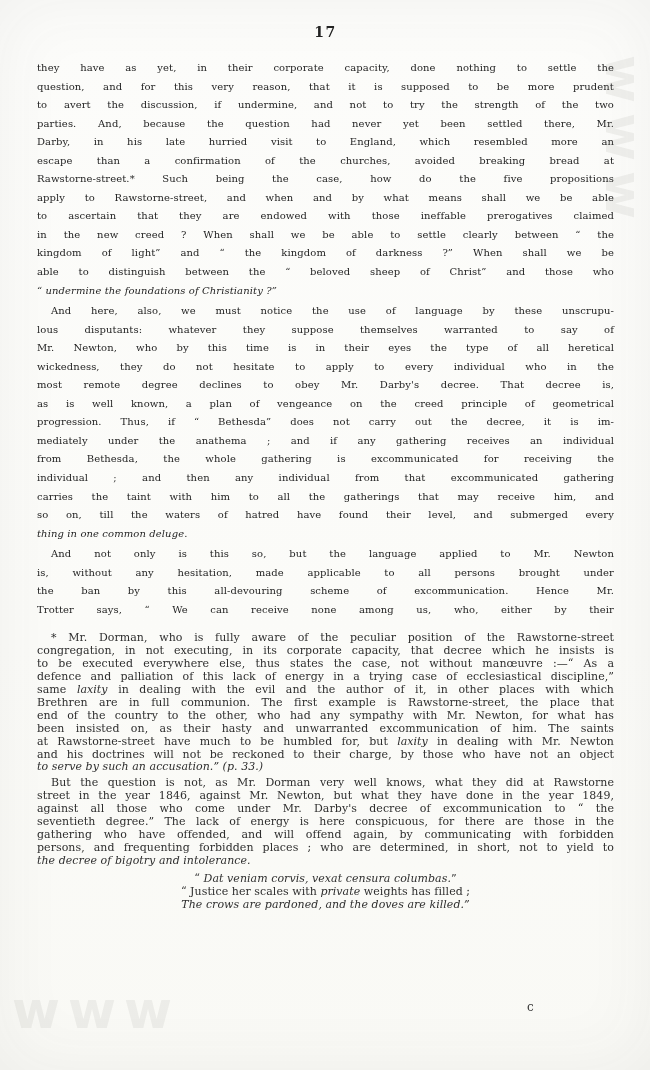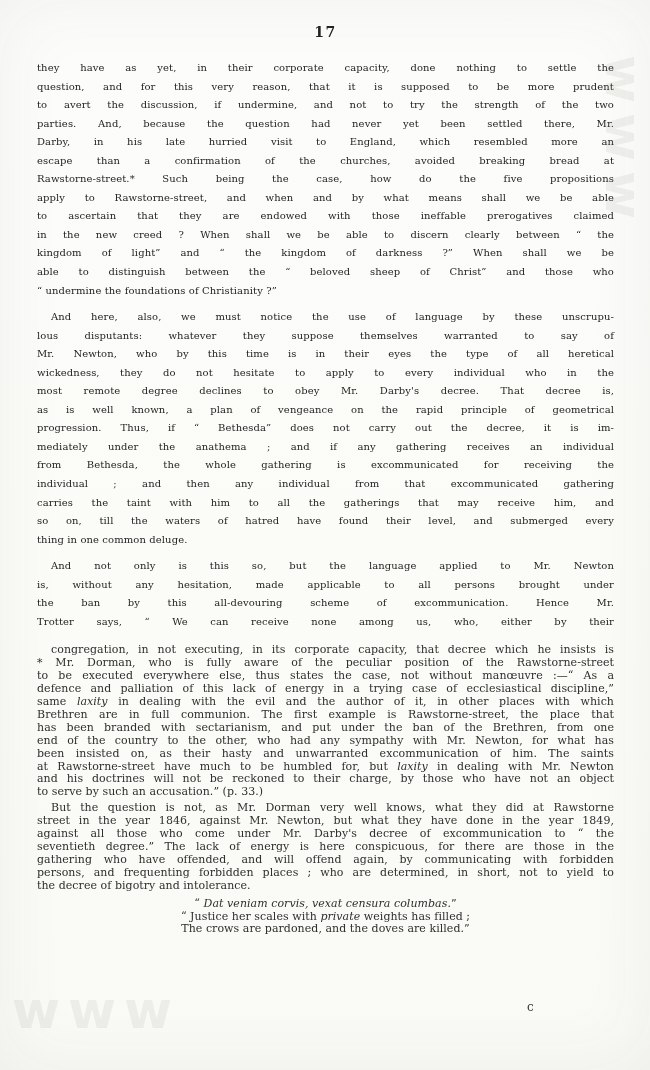--- a/index.html
+++ b/index.html
@@ -19,25 +19,25 @@
   }
   .vignette {
     content: ""; position: absolute; inset: 0;
     box-shadow: inset 0 0 70px rgba(70,70,60,0.06);
     pointer-events: none;
   }
   .page-header { text-align: center; margin: 6px 0 18px 0; }
   .page-number { font-size: 14px; font-weight: bold; letter-spacing: 1.5px; }
 
   .body-text { font-size: 10px; line-height: 18.55px; letter-spacing: 0.1px; }
-  .body-text .para + .para { margin-top: 8px; }
+  .body-text .para + .para { margin-top: 2px; }
   .para.bold { font-weight: normal; }
 
   .line { text-align: justify; text-align-last: justify; }
-  .line.last { text-align-last: left; }
+  .line.last { text-align-last: left; font-style: italic; }
   .para.indent .line:first-child { text-indent: 14px; }
   .para.center .line, .para.center .line.last { text-align: left; text-align-last: center; }
 
   .footnote {
     margin-top: 13px;
     font-size: 11px; line-height: 12.9px;
     color: #2e2e2e; letter-spacing: 0.05px;
   }
   .footnote .para + .para { margin-top: 3px; }
   .footnote .para.center { margin-top: 5px; }
@@ -71,57 +71,56 @@
       <div class="para">
         <div class="line">they have as yet, in their corporate capacity, done nothing to settle the</div>
         <div class="line">question, and for this very reason, that it is supposed to be more prudent</div>
         <div class="line">to avert the discussion, if undermine, and not to try the strength of the two</div>
         <div class="line">parties.  And, because the question had never yet been settled there, Mr.</div>
         <div class="line">Darby, in his late hurried visit to England, which resembled more an</div>
         <div class="line">escape than a confirmation of the churches, avoided breaking bread at</div>
         <div class="line">Rawstorne-street.*  Such being the case, how do the five propositions</div>
         <div class="line">apply to Rawstorne-street, and when and by what means shall we be able</div>
         <div class="line">to ascertain that they are endowed with those ineffable prerogatives claimed</div>
-        <div class="line">in the new creed ?  When shall we be able to discern clearly between “ the</div>
+        <div class="line">in the new creed ?  When shall we be able to settle clearly between “ the</div>
         <div class="line">kingdom of light” and “ the kingdom of darkness ?”  When shall we be</div>
         <div class="line">able to distinguish between the “ beloved sheep of Christ” and those who</div>
         <div class="line last">“ undermine the foundations of Christianity ?”</div>
       </div>
       <div class="para indent">
         <div class="line">And here, also, we must notice the use of language by these unscrupu-</div>
         <div class="line">lous disputants: whatever they suppose themselves warranted to say of</div>
         <div class="line">Mr. Newton, who by this time is in their eyes the type of all heretical</div>
         <div class="line">wickedness, they do not hesitate to apply to every individual who in the</div>
         <div class="line">most remote degree declines to obey Mr. Darby's decree.  That decree is,</div>
-        <div class="line">as is well known, a plan of vengeance on the rapid principle of geometrical</div>
+        <div class="line">as is well known, a plan of vengeance on the creed principle of geometrical</div>
         <div class="line">progression.  Thus, if “ Bethesda” does not carry out the decree, it is im-</div>
         <div class="line">mediately under the anathema ; and if any gathering receives an individual</div>
         <div class="line">from Bethesda, the whole gathering is excommunicated for receiving the</div>
         <div class="line">individual ; and then any individual from that excommunicated gathering</div>
         <div class="line">carries the taint with him to all the gatherings that may receive him, and</div>
         <div class="line">so on, till the waters of hatred have found their level, and submerged every</div>
         <div class="line last">thing in one common deluge.</div>
       </div>
       <div class="para indent bold">
         <div class="line">And not only is this so, but the language applied to Mr. Newton</div>
         <div class="line">is, without any hesitation, made applicable to all persons brought under</div>
         <div class="line">the ban by this all-devouring scheme of excommunication.  Hence Mr.</div>
         <div class="line">Trotter says, “ We can receive none among us, who, either by their</div>
       </div>
     </main>
 
   <section class="footnote">
       <div class="para indent">
+        <div class="line">* Mr. Dorman, who is fully aware of the peculiar position of the Rawstorne-street</div>
         <div class="line">congregation, in not executing, in its corporate capacity, that decree which he insists is</div>
-        <div class="line">* Mr. Dorman, who is fully aware of the peculiar position of the Rawstorne-street</div>
         <div class="line">to be executed everywhere else, thus states the case, not without manœuvre :—“ As a</div>
         <div class="line">defence and palliation of this lack of energy in a trying case of ecclesiastical discipline,”</div>
         <div class="line">same <i>laxity</i> in dealing with the evil and the author of it, in other places with which</div>
         <div class="line">Brethren are in full communion.  The first example is Rawstorne-street, the place that</div>
-        <div class="line">has been branded with sectarianism, and put under the ban of the Brethren, from one</div>
         <div class="line">end of the country to the other, who had any sympathy with Mr. Newton, for what has</div>
         <div class="line">been insisted on, as their hasty and unwarranted excommunication of him.  The saints</div>
         <div class="line">at Rawstorne-street have much to be humbled for, but <i>laxity</i> in dealing with Mr. Newton</div>
         <div class="line">and his doctrines will not be reckoned to their charge, by those who have not an object</div>
         <div class="line last">to serve by such an accusation.” (p. 33.)</div>
       </div>
       <div class="para indent">
         <div class="line">But the question is not, as Mr. Dorman very well knows, what they did at Rawstorne</div>
         <div class="line">street in the year 1846, against Mr. Newton, but what they have done in the year 1849,</div>
         <div class="line">against all those who come under Mr. Darby's decree of excommunication to “ the</div>

